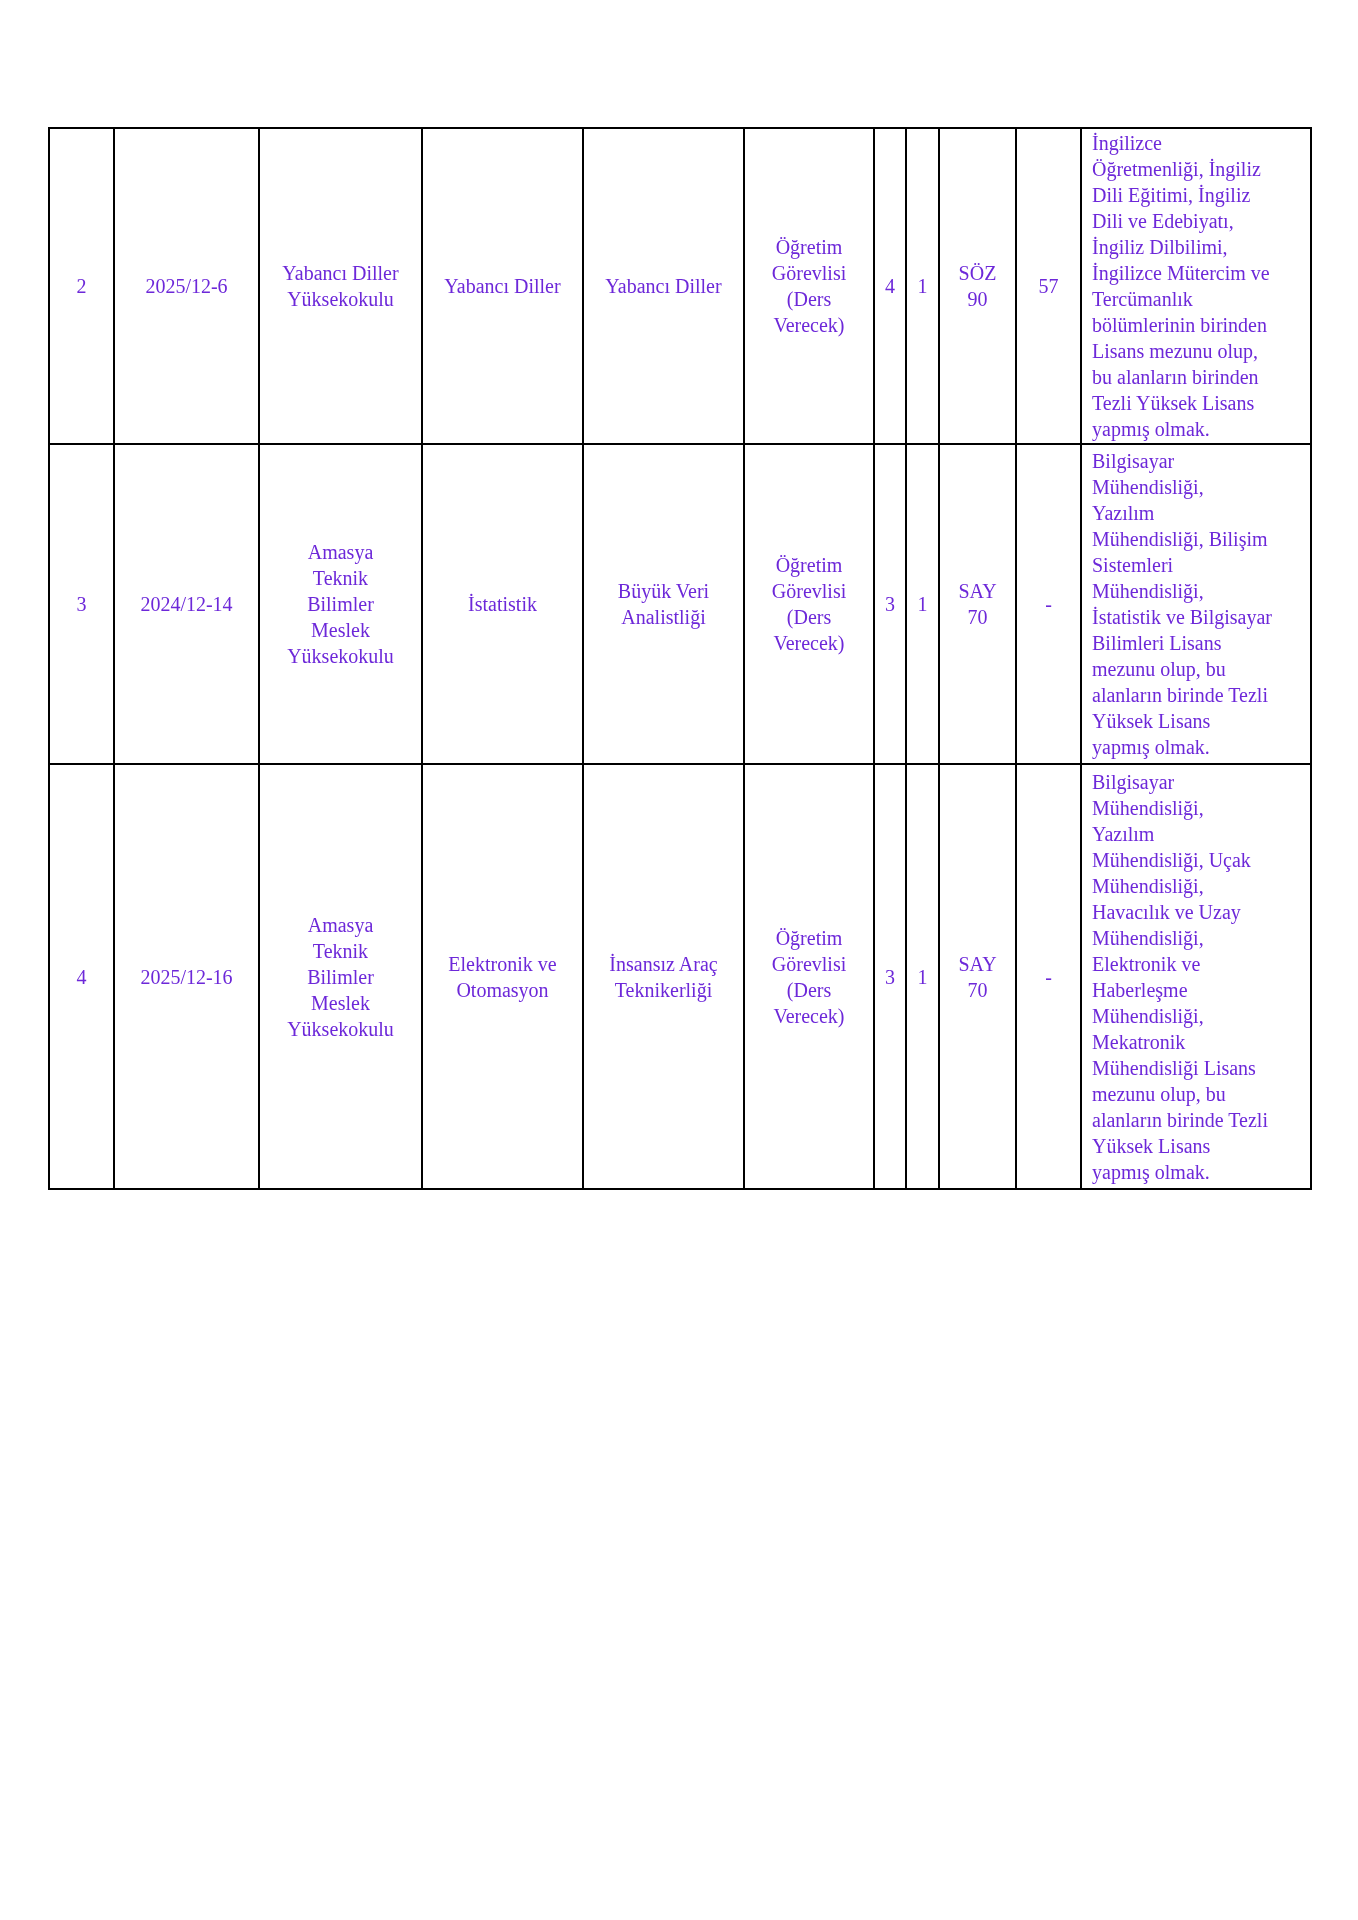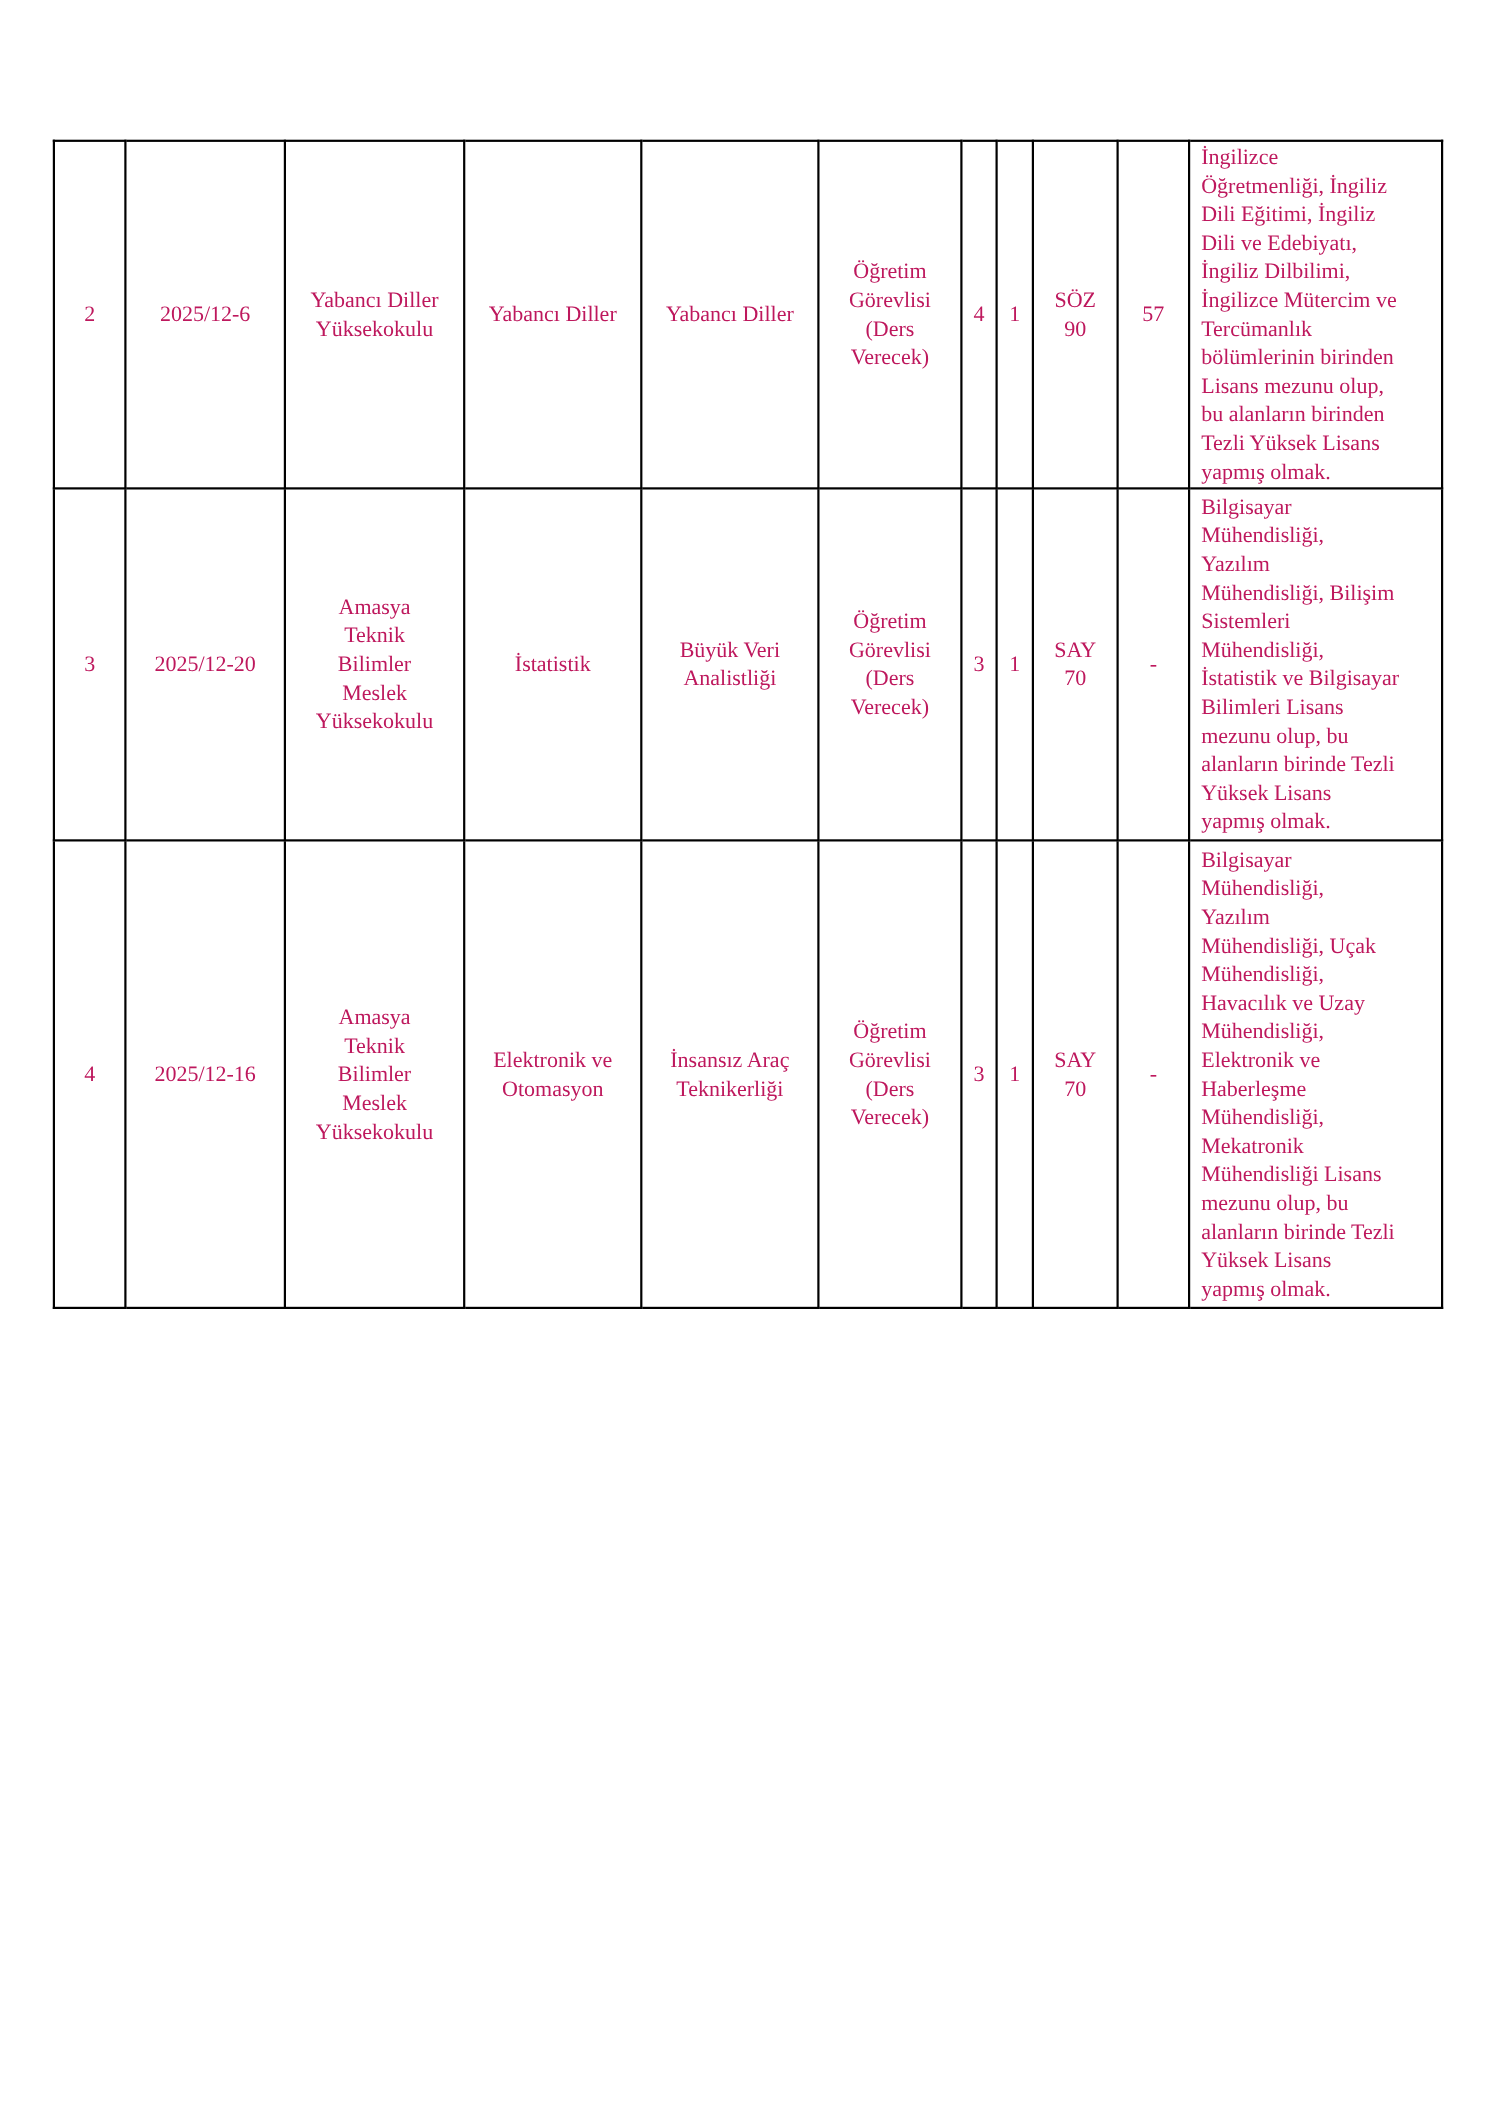--- a/index.html
+++ b/index.html
@@ -25,21 +25,21 @@
   }
   table.vacancies td {
     border: 2px solid #000000;
     font-size: 20px;
     line-height: 26px;
     vertical-align: middle;
     text-align: center;
     white-space: pre-line;
     padding: 1px 3px;
     overflow: hidden;
-    color: #be185d;
+    color: #6d28d9;
   }
   table.vacancies td.desc {
     text-align: left;
     padding: 1px 6px 1px 10px;
   }
   tr.r2 { height: 316px; }
   tr.r3 { height: 320px; }
   tr.r4 { height: 425px; }
 </style>
 </head>
@@ -85,21 +85,21 @@
 İngilizce Mütercim ve
 Tercümanlık
 bölümlerinin birinden
 Lisans mezunu olup,
 bu alanların birinden
 Tezli Yüksek Lisans
 yapmış olmak.</td>
       </tr>
       <tr class="r3">
         <td>3</td>
-        <td>2025/12-20</td>
+        <td>2024/12-14</td>
         <td>Amasya
 Teknik
 Bilimler
 Meslek
 Yüksekokulu</td>
         <td>İstatistik</td>
         <td>Büyük Veri
 Analistliği</td>
         <td>Öğretim
 Görevlisi

